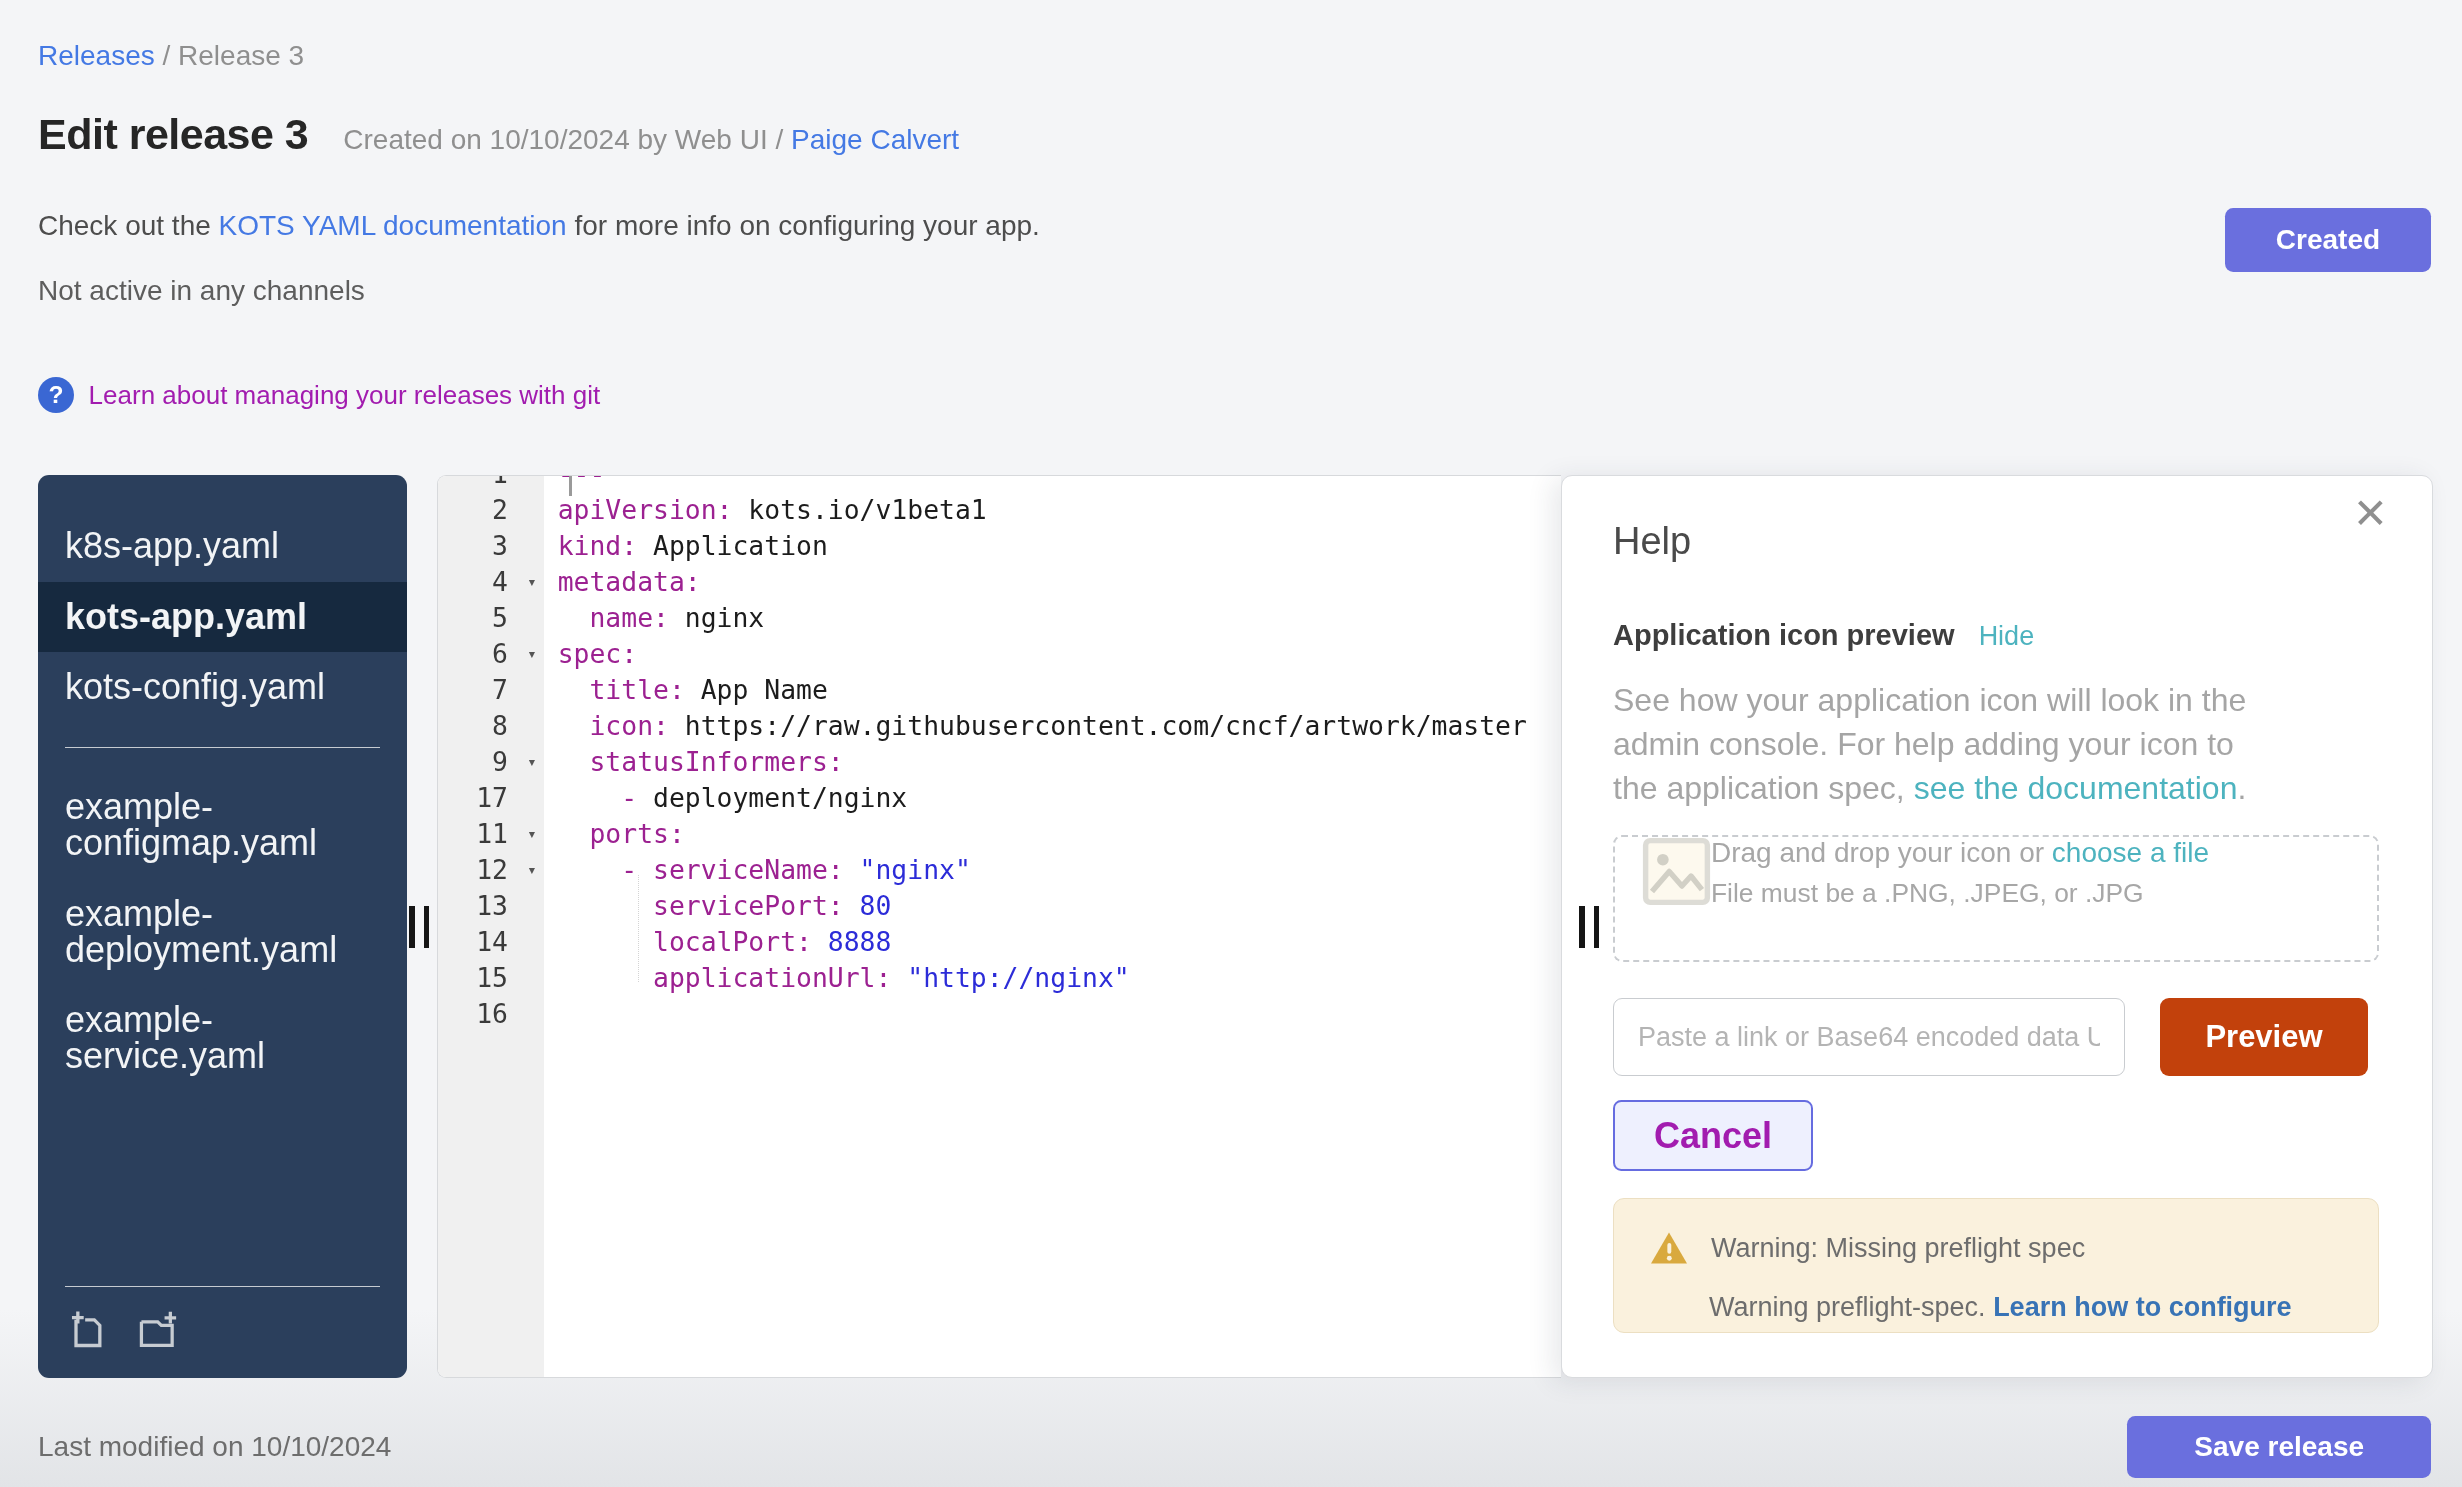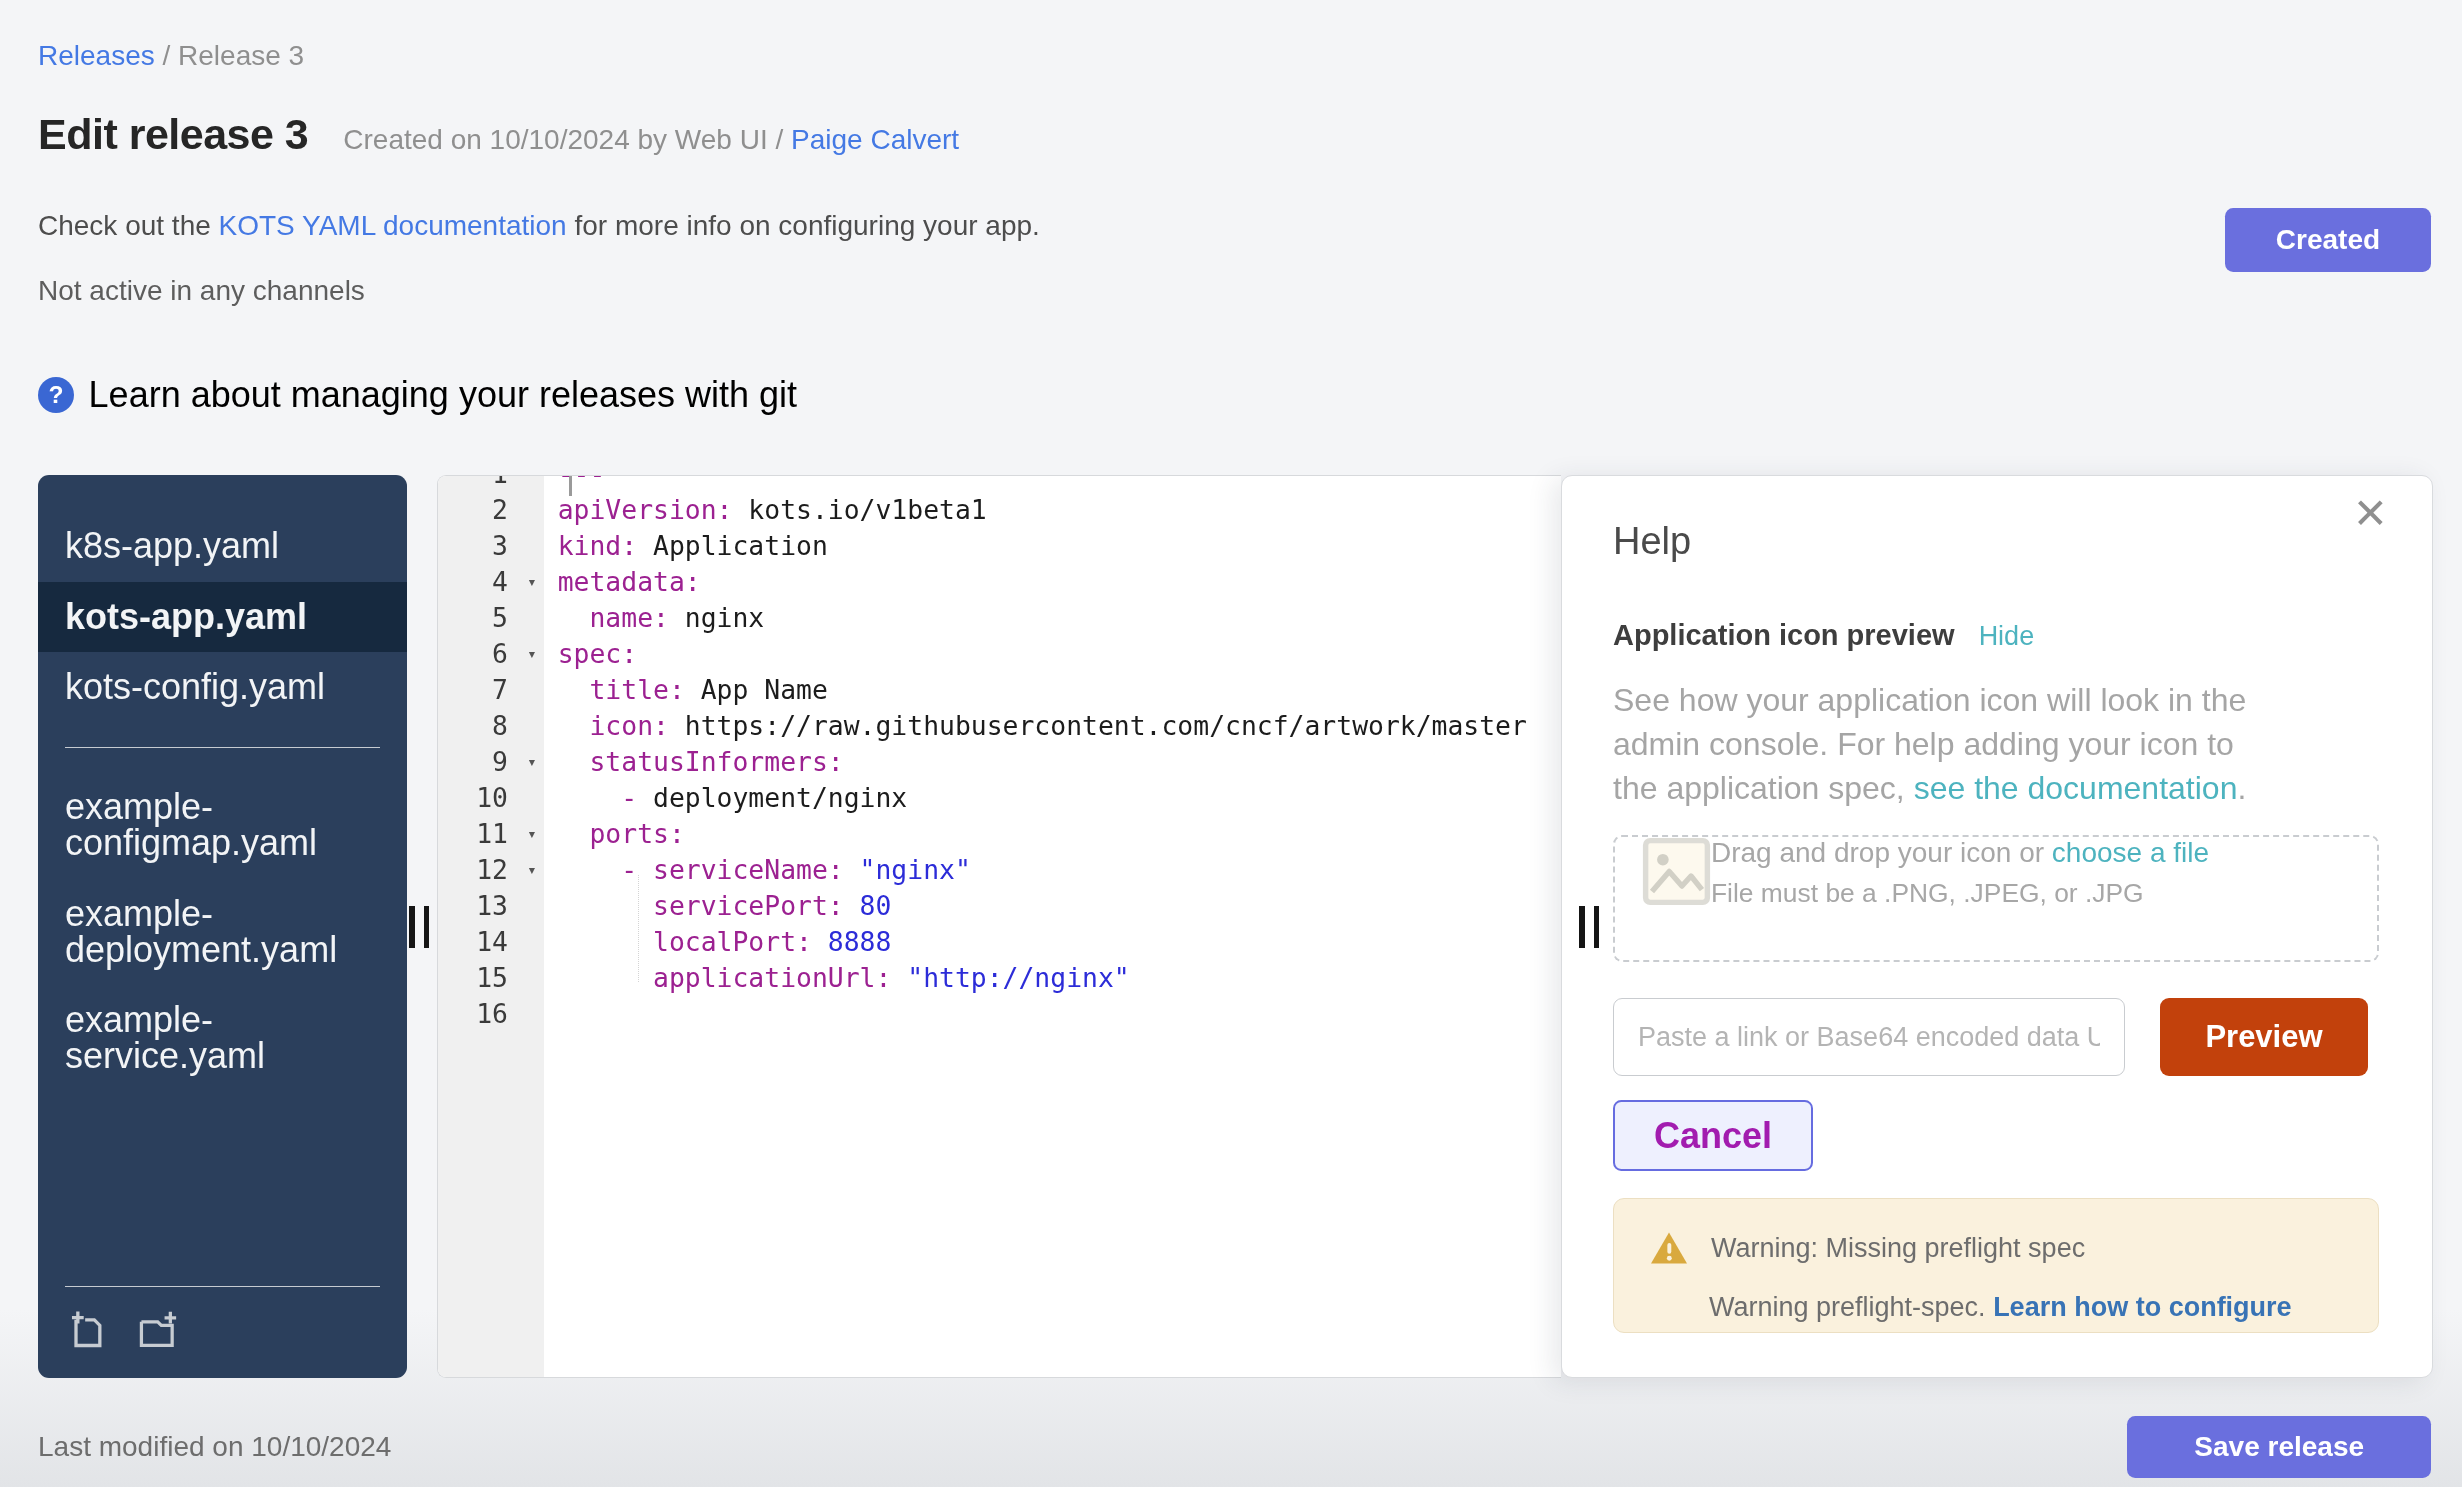--- a/index.html
+++ b/index.html
@@ -18,21 +18,21 @@
   .titlerow { margin-top:38px; display:flex; align-items:baseline; height:51px; }
   .h1 { font-size:43px; font-weight:700; color:#262626; letter-spacing:-0.5px; }
   .subtitle { font-size:28px; color:#8f8f8f; margin-left:35px; }
   .subtitle a { color:#4479e4; text-decoration:none; }
   .docline { margin-top:49px; font-size:28px; color:#4d4d4d; height:36px; }
   .docline a { color:#4479e4; text-decoration:none; }
   .statusline { margin-top:29px; font-size:28px; color:#5d5d5d; height:36px; }
   .gitrow { margin-top:64px; height:40px; display:flex; align-items:center; gap:14.6px; }
   .qicon { width:36px; height:36px; border-radius:50%; background:#3a67d3; color:#fff;
            font-size:24.6px; font-weight:700; display:flex; align-items:center; justify-content:center; }
-  .gitrow a { color:#000000; font-size:36px; text-decoration:none; }
+  .gitrow a { color:#a21caf; font-size:26px; text-decoration:none; }
   .btn-primary {
     position:absolute; background:#6a6fde; color:#fff; font-weight:700; font-size:28px;
     border:none; border-radius:8.2px; cursor:pointer;
   }
   #promote { top:208px; right:31px; width:206px; height:64px; }
   #saverelease { width:304px; height:62px; position:static; }
 
   
   .main { margin-top:60px; height:903px; display:flex; position:relative; }
 
@@ -209,21 +209,21 @@
           </div>
           <div class="line">
             <div class="ln">8</div>
             <div class="ct"><span class="tok-plain">  </span><span class="tok-key">icon:</span><span class="tok-plain"> https://raw.githubusercontent.com/cncf/artwork/master</span></div>
           </div>
           <div class="line">
             <div class="ln">9<span class="fold">▾</span></div>
             <div class="ct"><span class="tok-plain">  </span><span class="tok-key">statusInformers:</span></div>
           </div>
           <div class="line">
-            <div class="ln">10</div>
+            <div class="ln">17</div>
             <div class="ct"><span class="tok-plain">    </span><span class="tok-key">-</span><span class="tok-plain"> deployment/nginx</span></div>
           </div>
           <div class="line">
             <div class="ln">11<span class="fold">▾</span></div>
             <div class="ct"><span class="tok-plain">  </span><span class="tok-key">ports:</span></div>
           </div>
           <div class="line">
             <div class="ln">12<span class="fold">▾</span></div>
             <div class="ct"><span class="tok-plain">    </span><span class="tok-key">-</span><span class="tok-plain"> </span><span class="tok-key">serviceName:</span><span class="tok-plain"> </span><span class="tok-str">"nginx"</span></div>
           </div>

